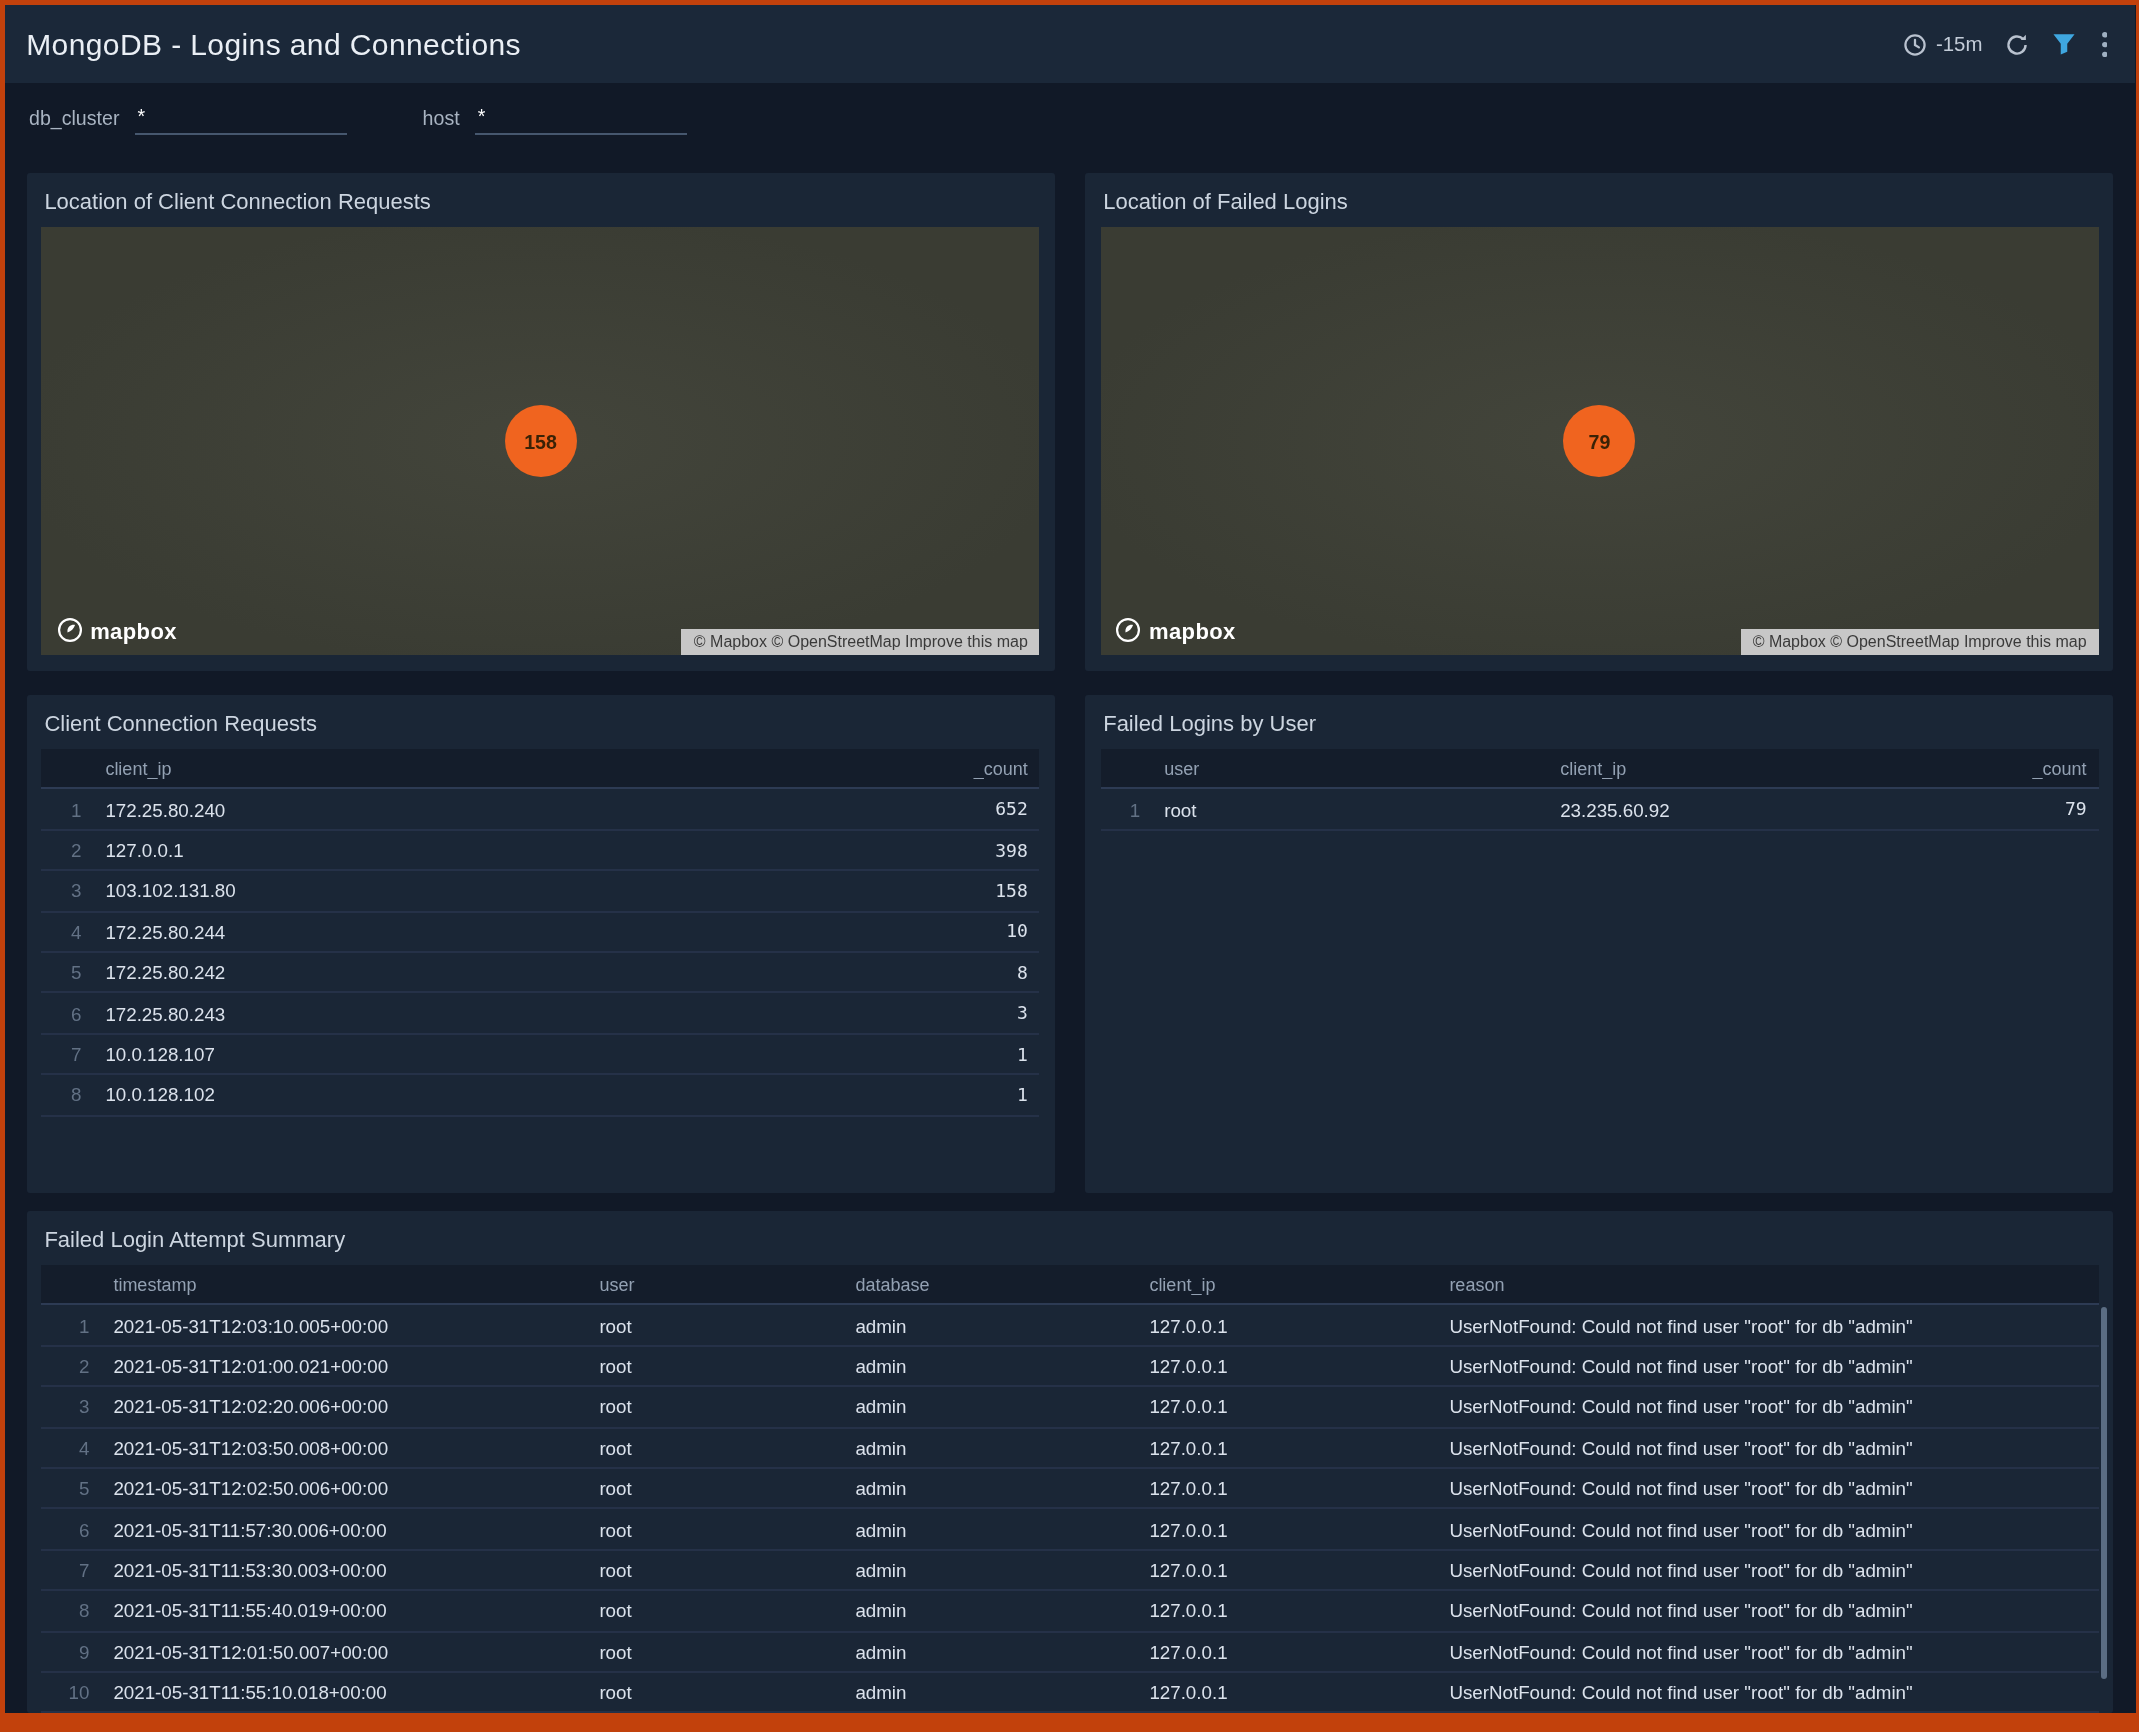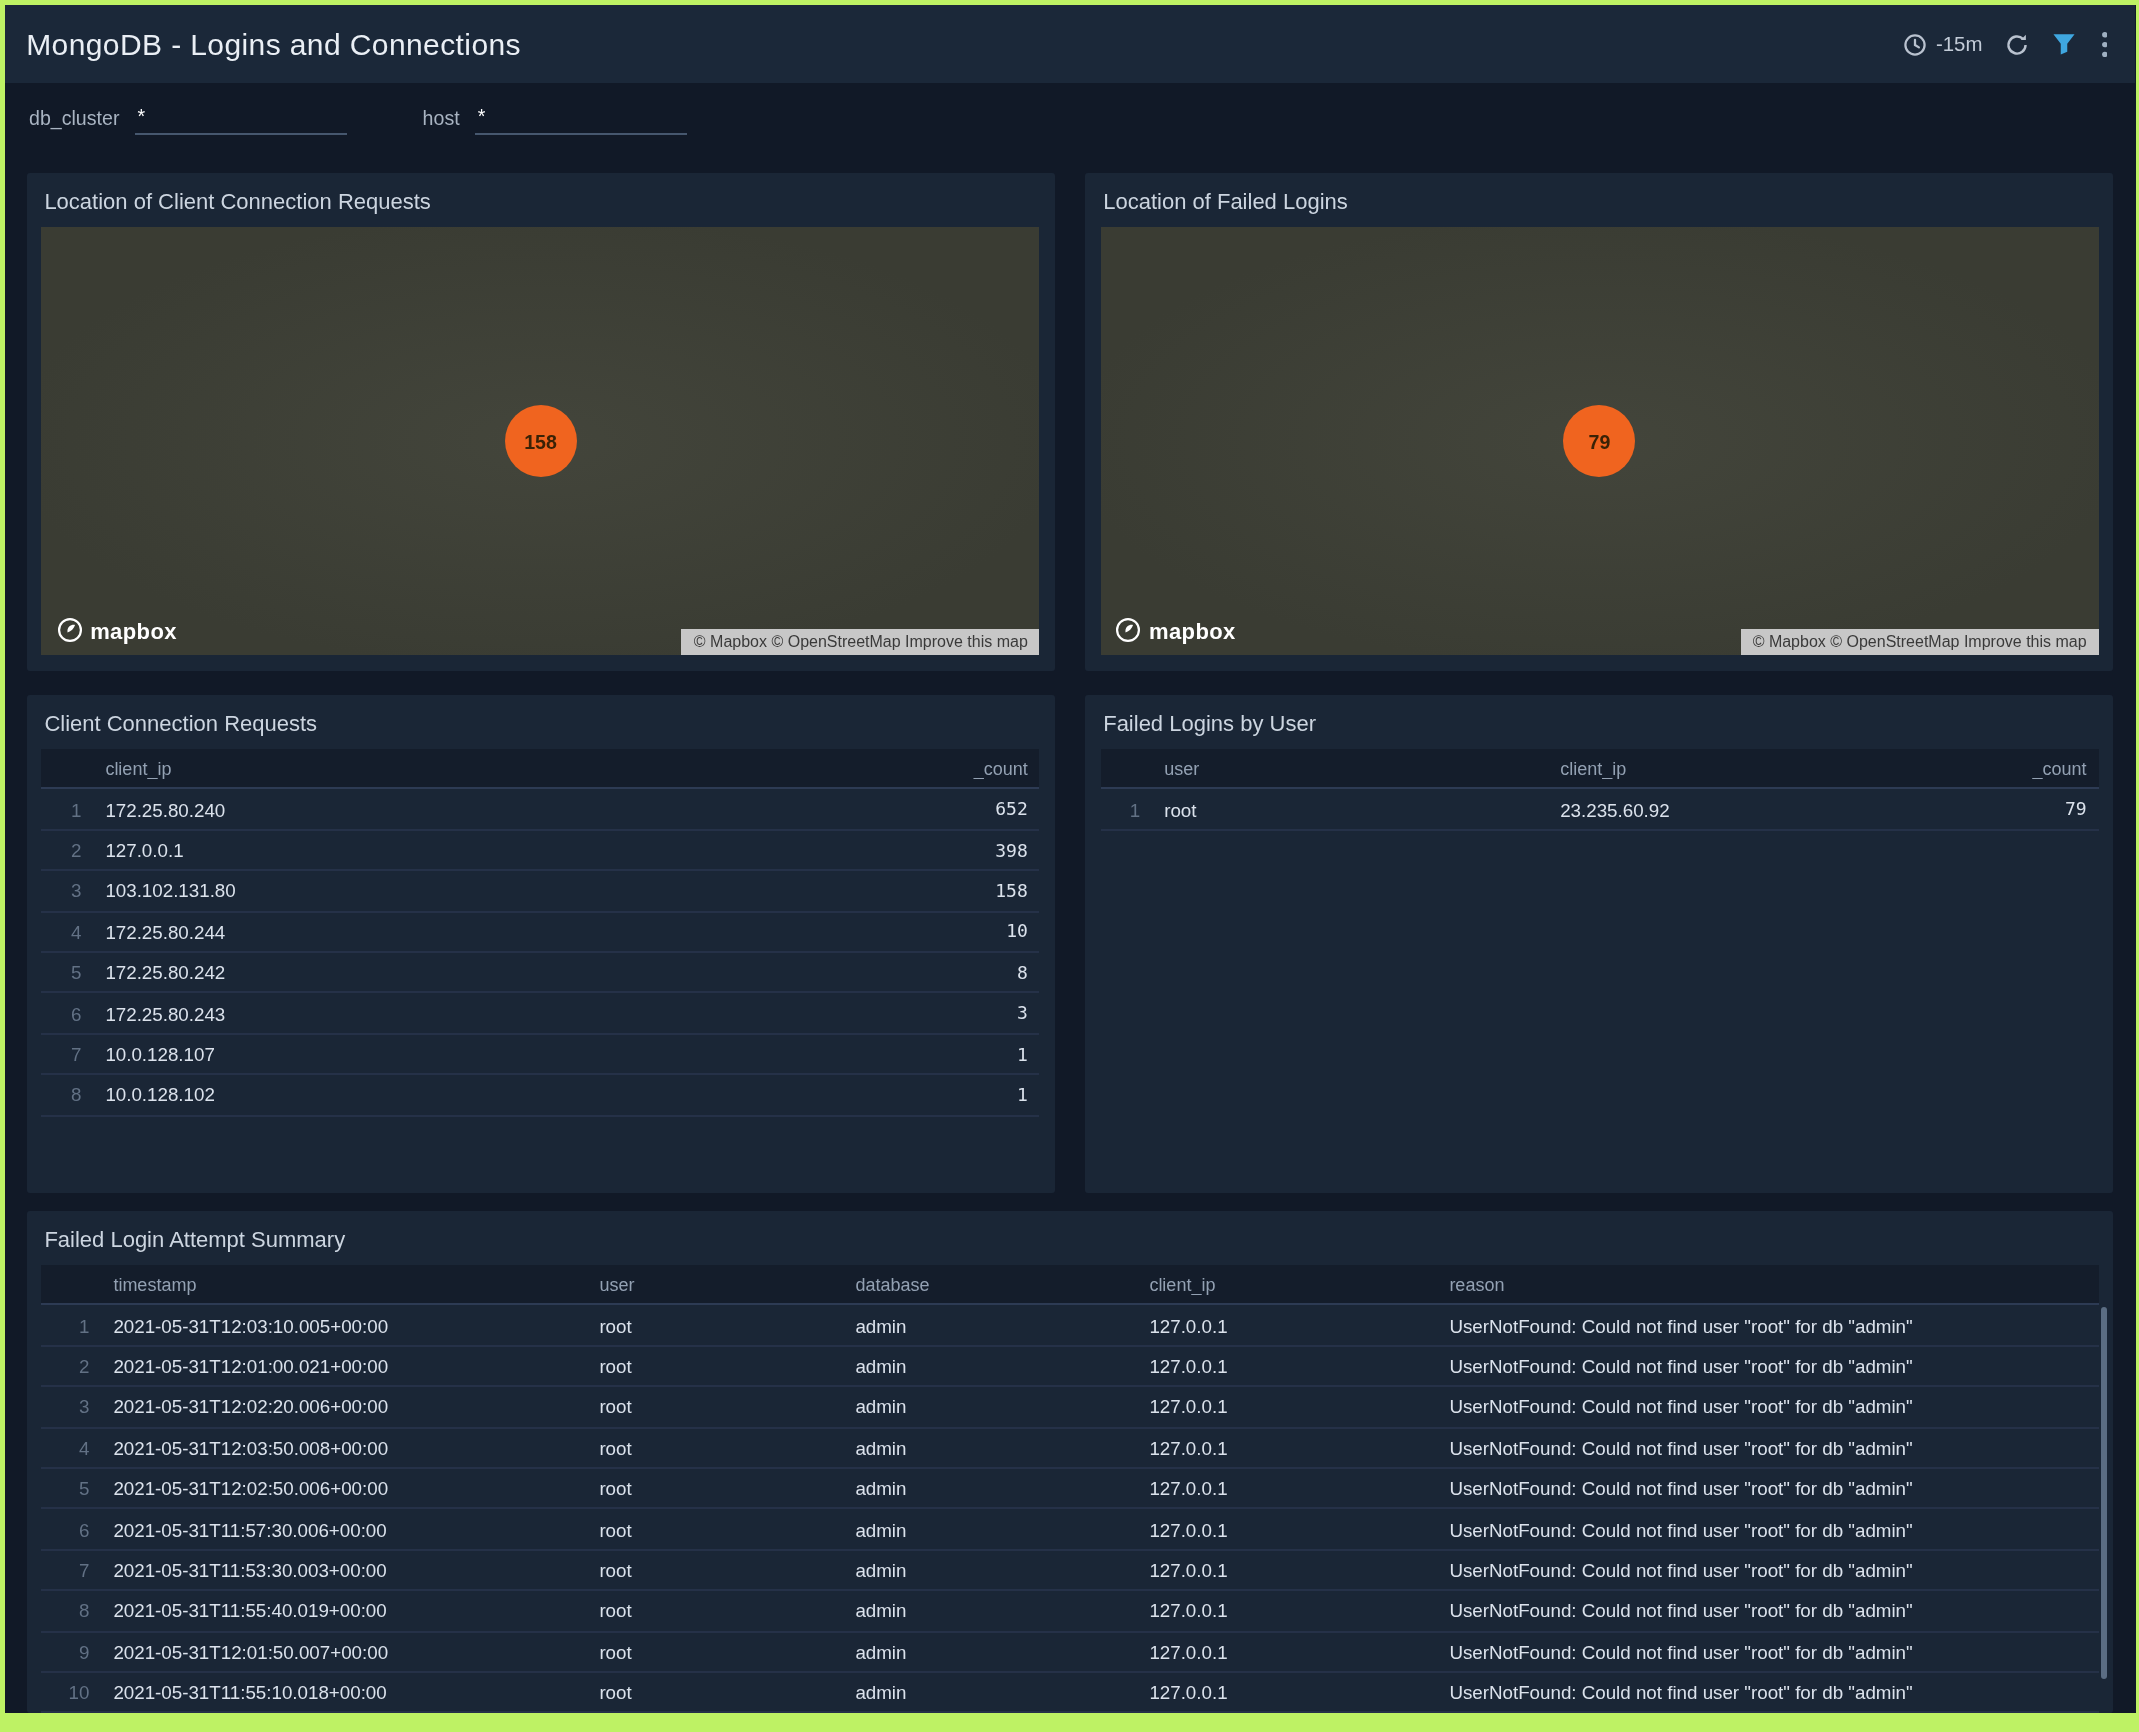--- a/index.html
+++ b/index.html
@@ -1,19 +1,19 @@
 <!DOCTYPE html>
 <html style="font-size:12px"><head>
 <meta charset="utf-8">
 <style>
   * { margin:0; padding:0; box-sizing:border-box; }
   html,body { background:#888; }
   body { width:2140px; height:1732px; overflow:hidden; font-family:"Liberation Sans", sans-serif; }
 
-  .frame { width:2140px; height:1732px; background:#bef264; padding:4.5px 4.5px 19.6px 4.5px; }
+  .frame { width:2140px; height:1732px; background:#c2410c; padding:4.5px 4.5px 19.6px 4.5px; }
   .viewport { width:2131px; height:1708px; overflow:hidden; background:#111927; }
   .scale { width:1065px; height:854px; transform:scale(2); transform-origin:0 0; }
 
   .app { width:1065px; height:854px; background:#111927; color:#dbe2ec; font-size:9.8px; overflow:hidden; }
 
   
   .hdr { height:39px; background:#1b2839; display:flex; align-items:center; justify-content:space-between; padding:0 13.6px 0 10.6px; }
   .hdr h1 { font-size:15px; font-weight:500; color:#eaeff5; letter-spacing:0.2px; }
   .hdr-right { display:flex; align-items:center; gap:11.3px; color:#b9c2cf; }
   .hicon { display:flex; align-items:center; cursor:pointer; }

